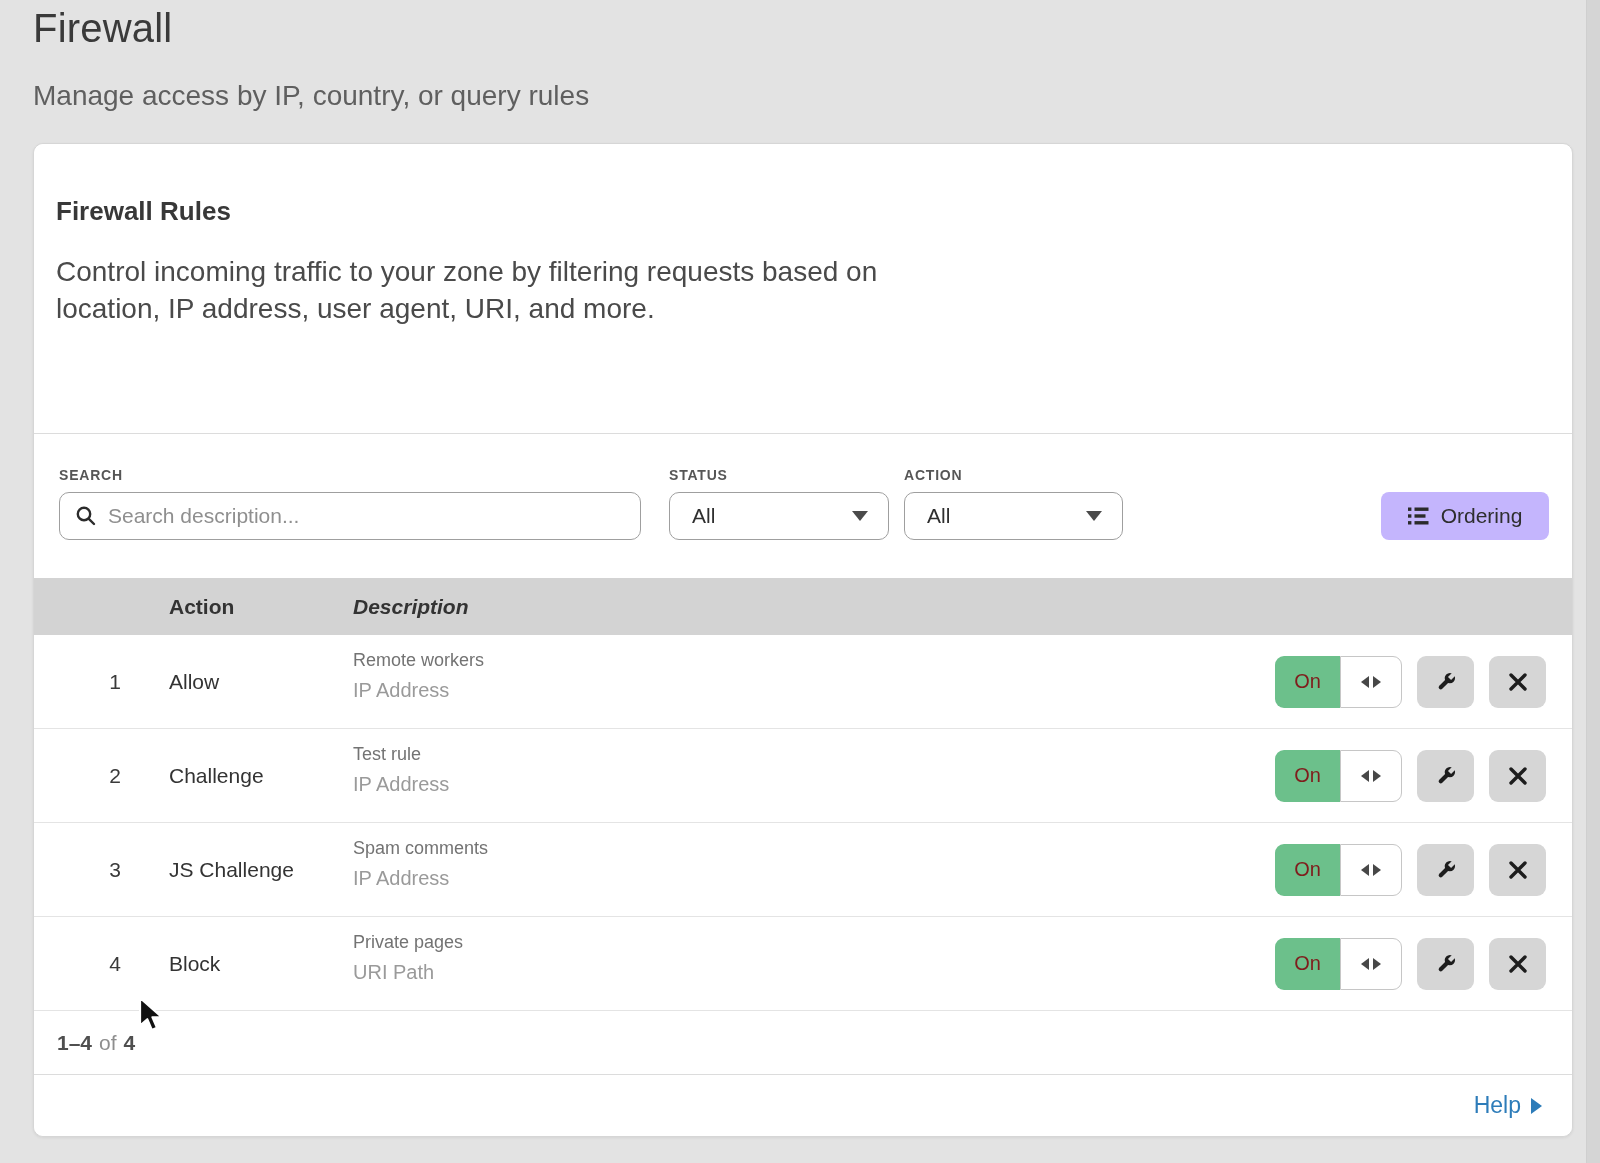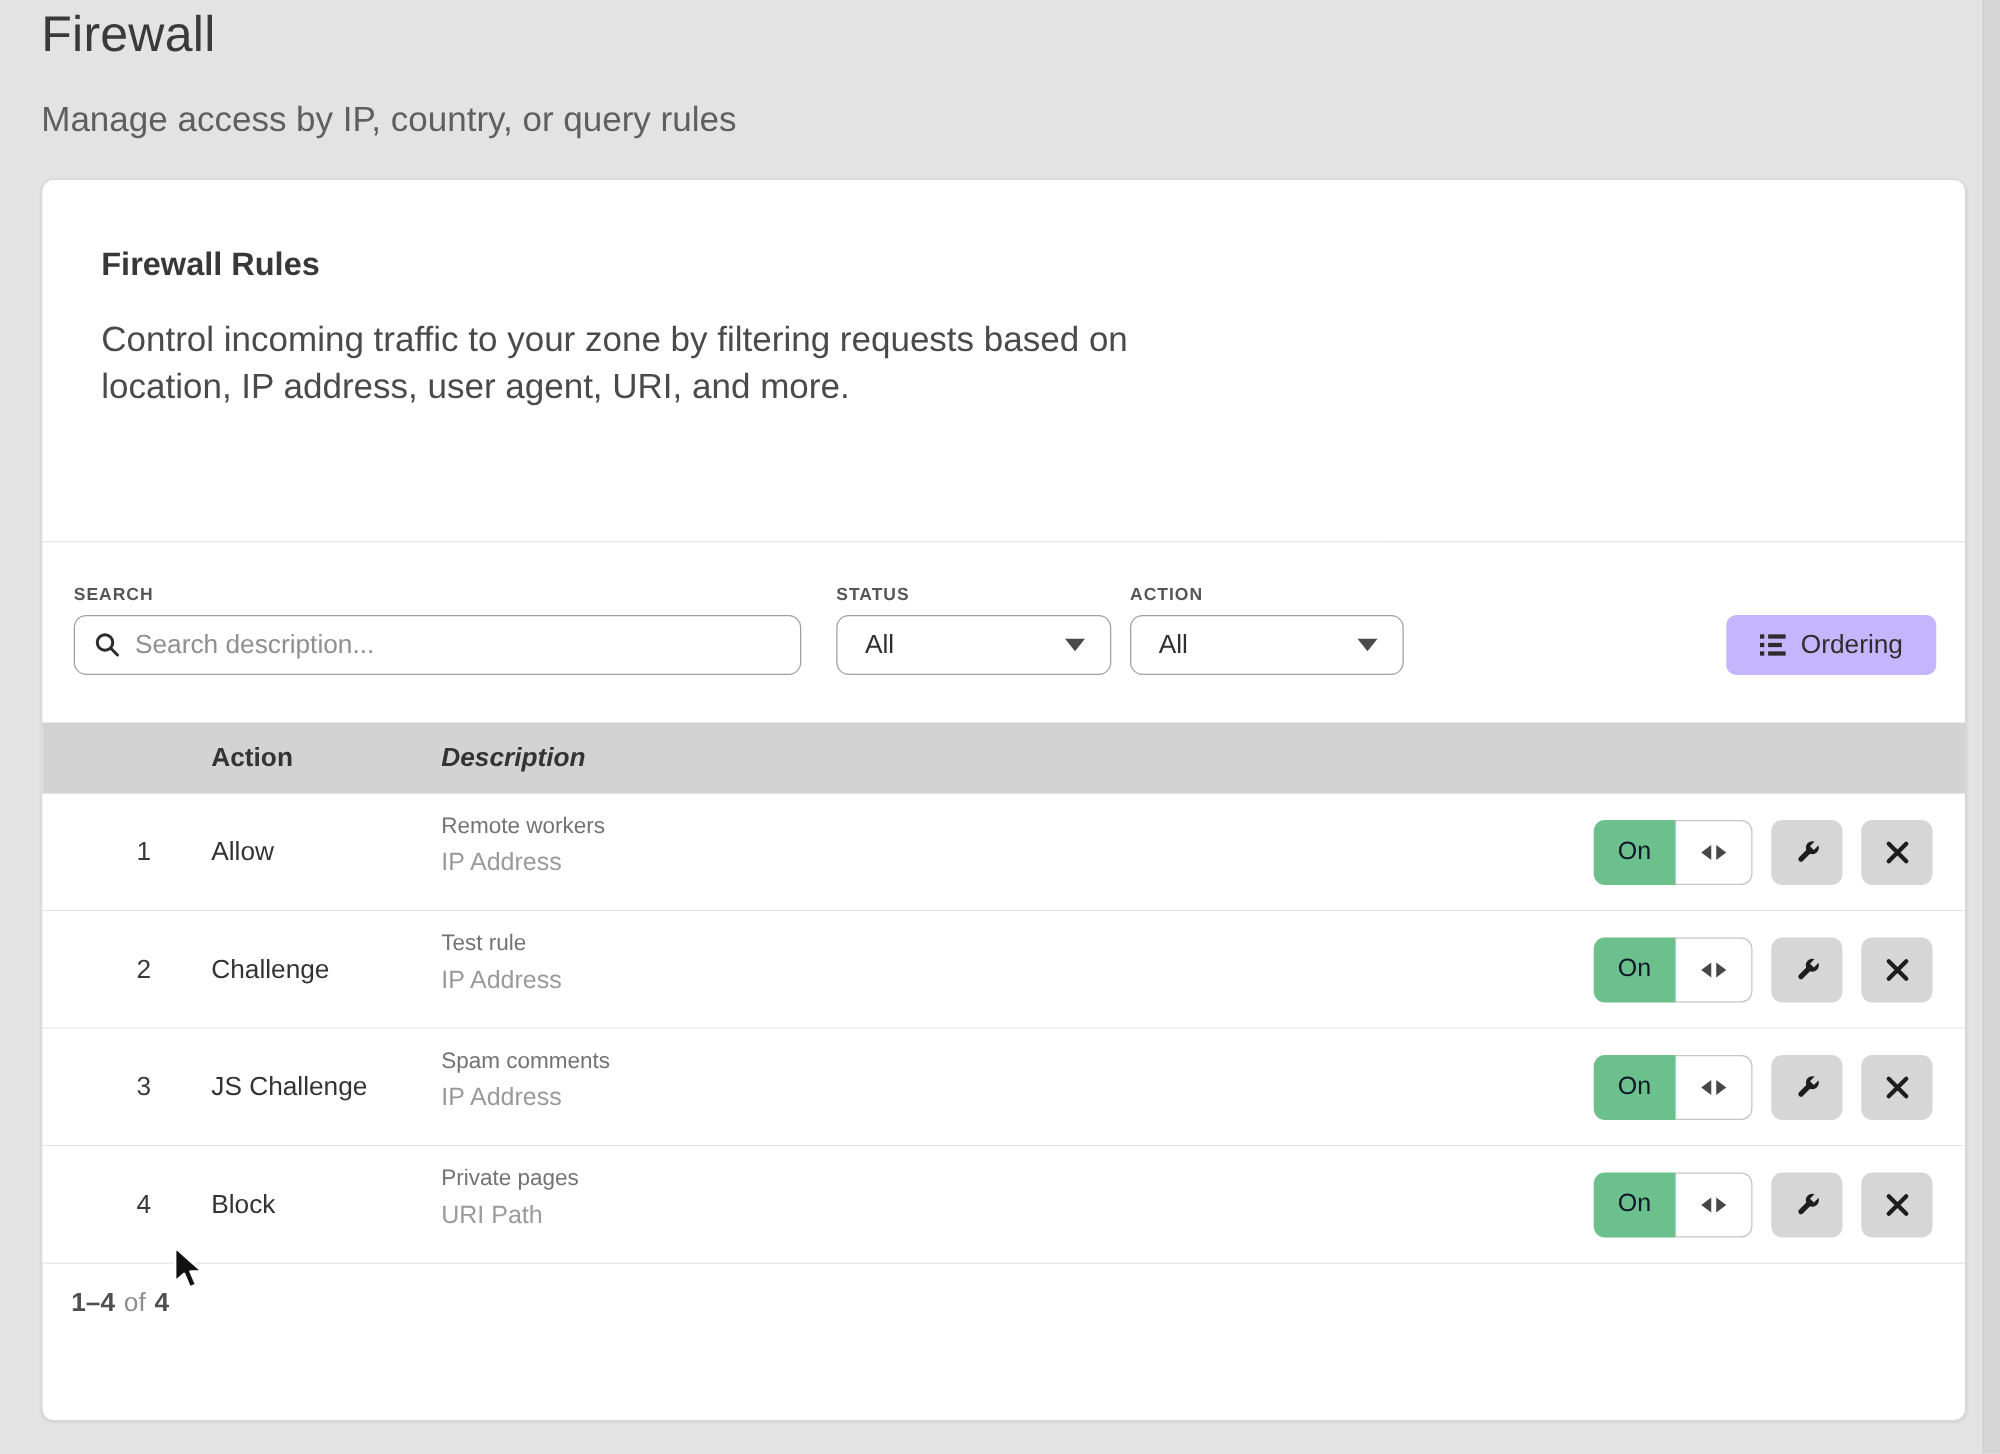--- a/index.html
+++ b/index.html
@@ -10,21 +10,21 @@
   .window-edge { position:absolute; right:0; top:0; width:14px; height:100%; background:#d5d5d5; border-left:1px solid #cfcfcf; }
 
   .page-title { position:absolute; left:33px; top:6px; font-size:40px; font-weight:500; color:#3a3a3a; letter-spacing:.2px; }
   .page-subtitle { position:absolute; left:33px; top:80px; font-size:28px; font-weight:400; color:#5f5f5f; }
 
   .card { position:absolute; left:33px; top:143px; width:1540px; height:994px; background:#fff;
           border:1px solid #d6d6d6; border-radius:10px; box-shadow:0 1px 3px rgba(0,0,0,.07); }
 
   
   .card-top { position:absolute; top:0; left:0; right:0; height:290px; border-bottom:1px solid #dcdcdc; }
-  .card-top-left { position:absolute; left:0; top:0; width:1077px; height:100%; padding:52px 60px 0 47px;
+  .card-top-left { position:absolute; left:0; top:0; width:1077px; height:100%; padding:52px 60px 0 22px;
                    background:#fff; border-radius:10px 0 0 0; }
   .rules-heading { font-size:26px; font-weight:700; color:#383838; margin-bottom:26px; }
   .rules-desc { font-size:28px; color:#4a4a4a; line-height:37px; max-width:925px; }
   .rules-usage { margin-top:30px; font-size:22px; font-weight:700; color:#383838; }
   .card-top-right { position:absolute; left:1077px; right:0; top:0; bottom:0; background:#ececec;
                     border-left:1px solid #e2e2e2; border-radius:0 10px 0 0;
                     display:flex; align-items:center; justify-content:center; }
   .create-btn { background:#2d7cb9; color:#fff; font-size:22px; font-weight:600; border:none; border-radius:7px;
                 height:46px; padding:0 25px; font-family:inherit; cursor:pointer; }
 
@@ -54,21 +54,21 @@
   .rule-row { position:absolute; left:0; right:0; height:94px; background:#fff; border-bottom:1px solid #e4e4e4; }
   .row-0 { top:491px; } .row-1 { top:585px; } .row-2 { top:679px; } .row-3 { top:773px; }
   .priority { position:absolute; left:61px; width:40px; text-align:center; top:50%; transform:translateY(-50%);
               font-size:21px; color:#3a3a3a; }
   .action-cell { position:absolute; left:135px; top:50%; transform:translateY(-50%); font-size:21px; color:#333; }
   .desc-cell { position:absolute; left:319px; top:15px; }
   .desc-title { font-size:18px; color:#737373; }
   .desc-sub { margin-top:8px; font-size:20px; color:#9a9a9a; }
   .controls { position:absolute; right:26px; top:50%; transform:translateY(-50%); display:flex; align-items:center; }
   .toggle { display:flex; height:52px; }
-  .toggle-on { width:65px; background:#6cc08b; color:#0f172a; font-size:20px; font-weight:500; border:none;
+  .toggle-on { width:65px; background:#6cc08b; color:#7f1d1d; font-size:20px; font-weight:500; border:none;
                border-radius:9px 0 0 9px; display:flex; align-items:center; justify-content:center;
                font-family:inherit; cursor:pointer; }
   .toggle-off { width:62px; background:#fff; border:1px solid #c6c6c6; border-radius:0 9px 9px 0;
                 display:flex; align-items:center; justify-content:center; cursor:pointer; }
   .tri { width:0; height:0; border-top:6px solid transparent; border-bottom:6px solid transparent; }
   .tri-left { border-right:8px solid #474747; margin-right:4px; }
   .tri-right { border-left:8px solid #474747; }
   .icon-btn { width:57px; height:52px; margin-left:15px; background:#d6d6d6; border:none; border-radius:9px;
               display:flex; align-items:center; justify-content:center; cursor:pointer; }
 
@@ -269,19 +269,25 @@
         </button>
       </div>
     </div>
 
     <div class="pagination">
       <span class="pg-strong">1–4</span>
       <span class="pg-of">of</span>
       <span class="pg-strong">4</span>
     </div>
 
+    <div class="card-footer">
+      <a class="help-link">
+        <span>Help</span>
+        <span class="help-arrow"></span>
+      </a>
+    </div>
 
   </div>
 
   <svg class="cursor" width="26" height="38" viewBox="0 0 13.5 20">
     <path d="M1 1 L1 15.5 L4.8 12.2 L7.2 17.9 L9.9 16.7 L7.5 11.2 L12.5 11.2 Z" fill="#111" stroke="#fff" stroke-width="1.1" stroke-linejoin="round"></path>
   </svg>
 </div>
 
 </body></html>

